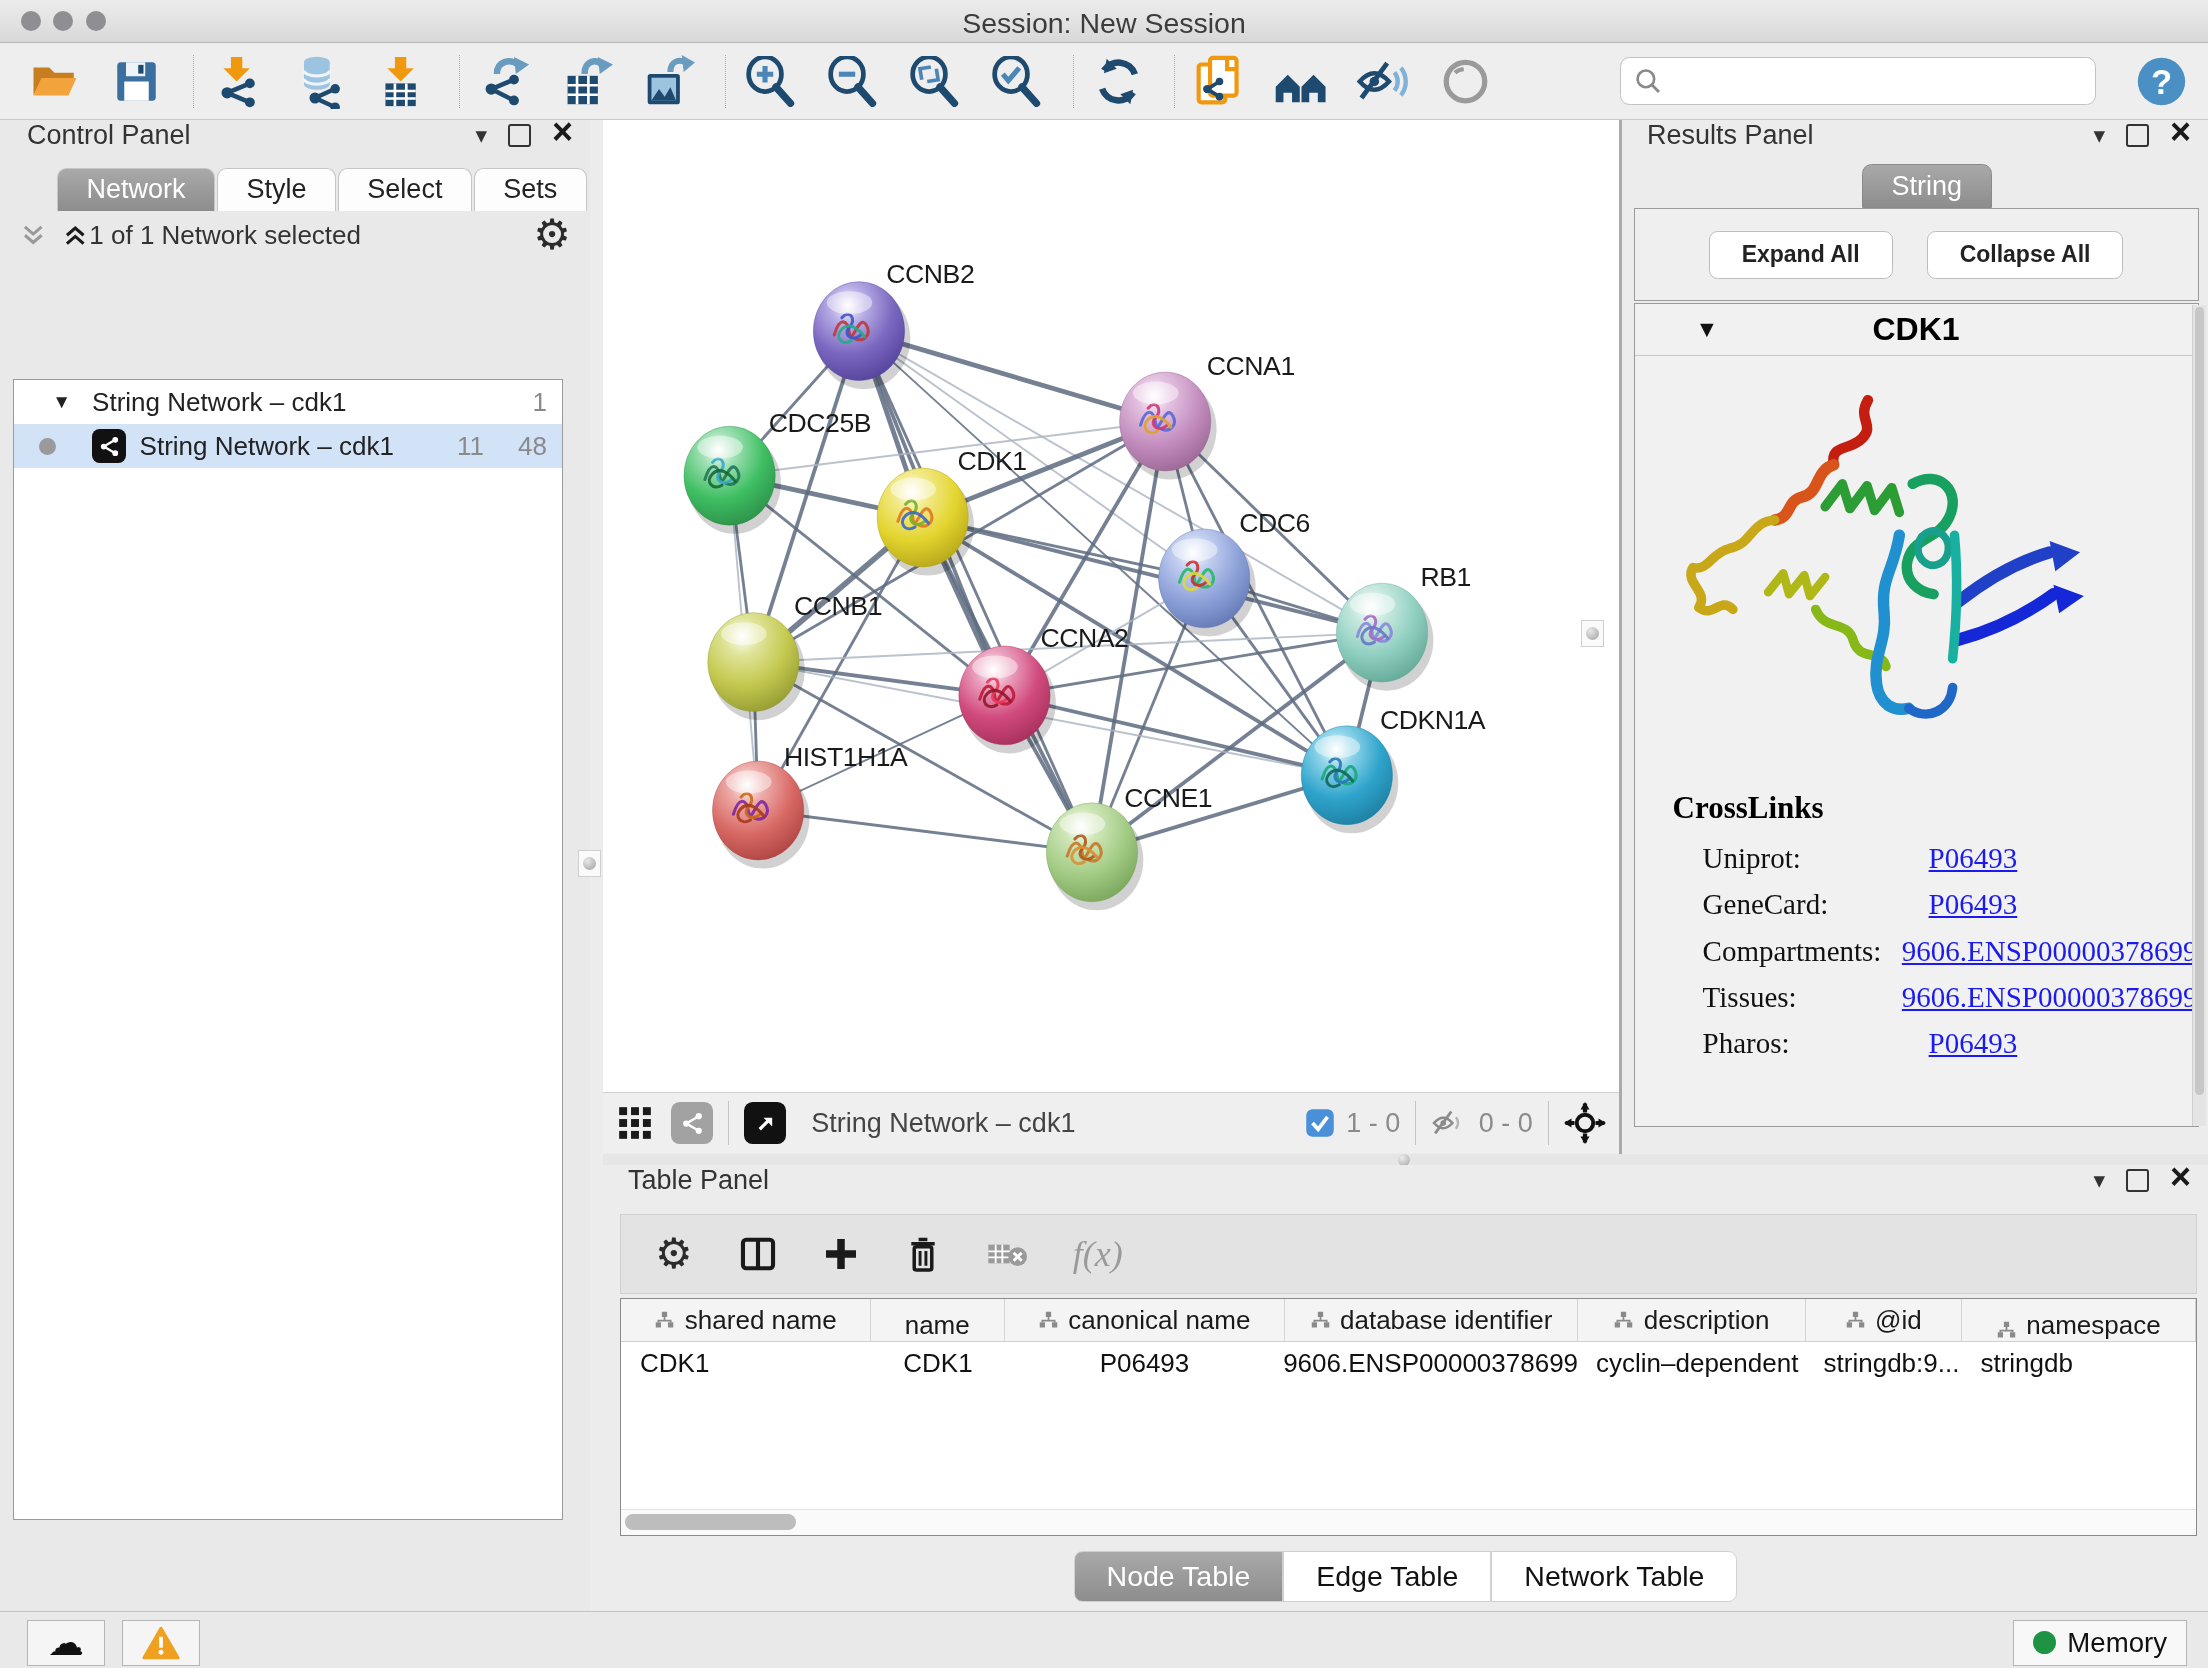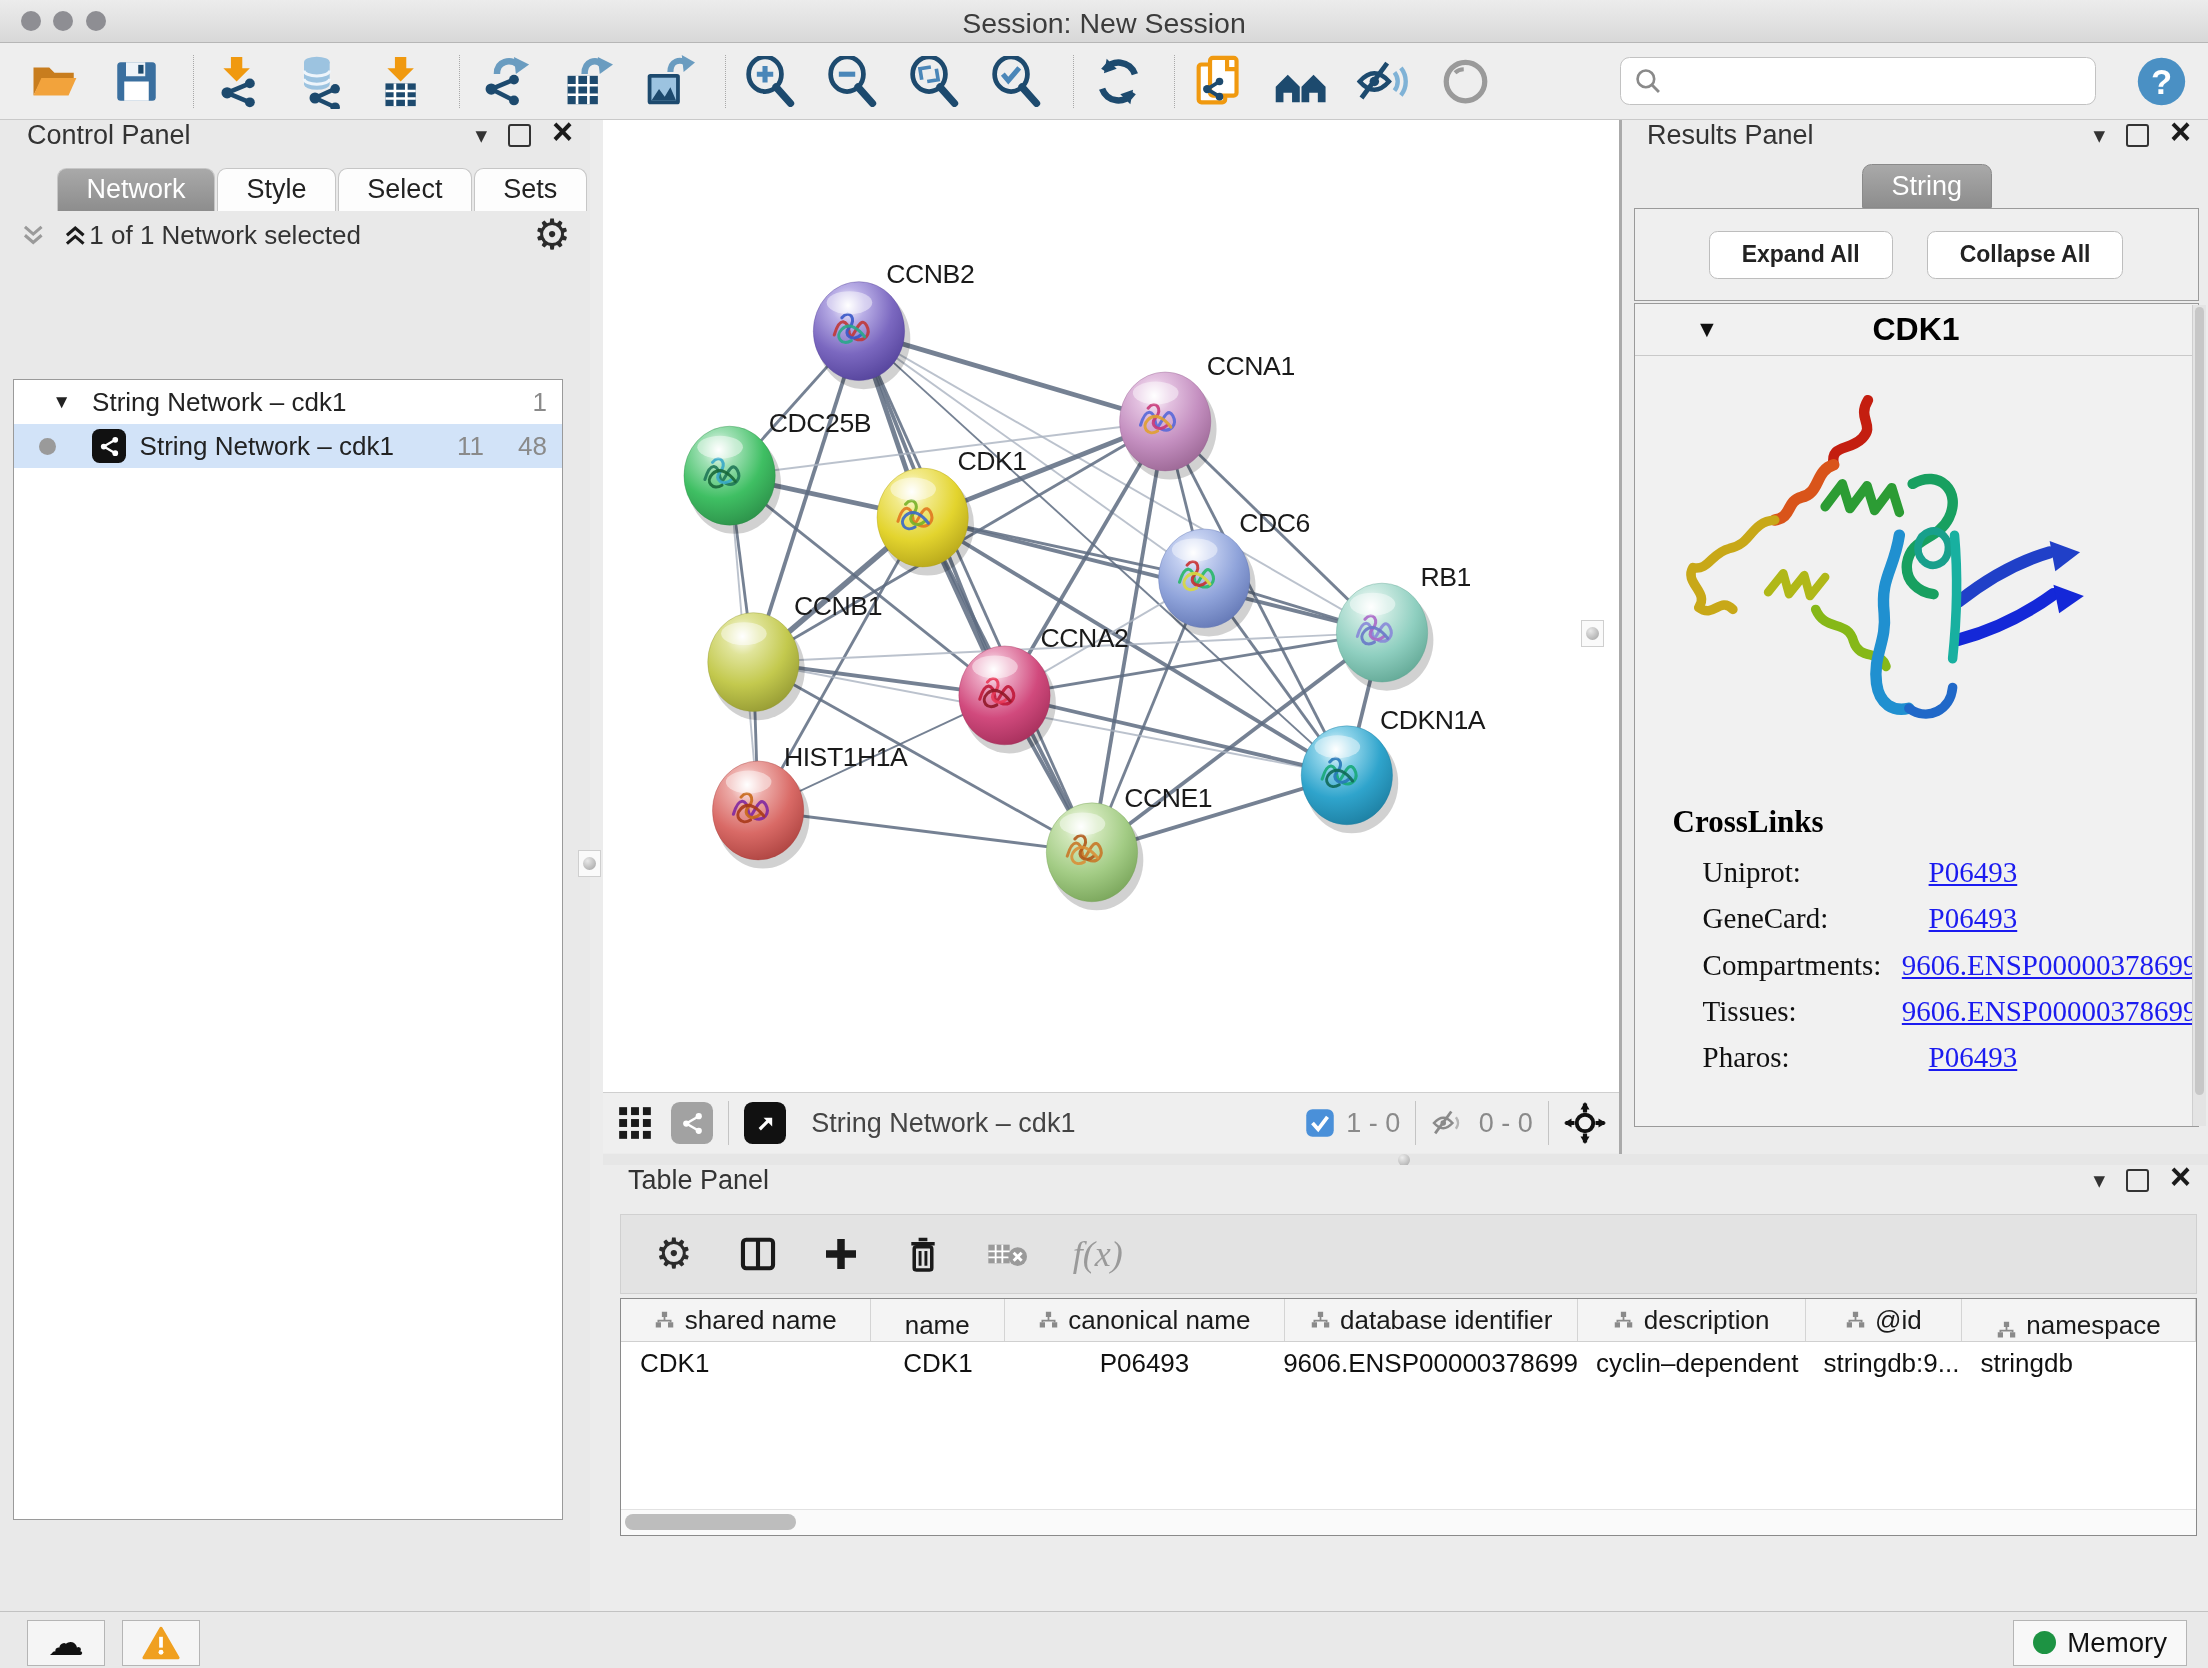--- a/index.html
+++ b/index.html
@@ -57,21 +57,21 @@
     font-size:27px;color:#fff;background:linear-gradient(#a9a9a9,#8d8d8d);border:1px solid #8a8a8a;border-radius:9.5px 9.5px 0 0;}
   .rp-box1{position:absolute;left:7.6px;right:9.5px;top:88px;height:91px;border:1.9px solid #9a9a9a;background:#efefef;
     display:flex;align-items:center;justify-content:center;gap:34px;}
   .rp-btn{height:46px;padding:0 32px;background:#ffffff;border:1.9px solid #bdbdbd;border-radius:8.6px;
     font-size:23px;display:flex;align-items:center;color:#222;font-weight:bold;}
   .rp-box2{position:absolute;left:7.6px;right:9.5px;top:183px;bottom:27px;border:1.9px solid #9a9a9a;background:#f1f1f1;overflow:hidden;}
   .gene-row{height:51px;border-bottom:1.9px solid #c9c9c9;display:flex;align-items:center;position:relative;background:#f1f1f1;}
   .gene-row .gtri{position:absolute;left:61px;font-size:23px;color:#111;}
   .gene-row .gname{flex:1;text-align:center;font-weight:bold;font-size:32px;color:#000;}
   .gene-desc{padding:11.4px 0 9.5px 36px;font-size:28.5px;color:#1a1a1a;border-bottom:1px solid #d8d8d8;}
-  .xlinks{font-family:"Liberation Serif","DejaVu Serif",serif;margin-top:31px;}
+  .xlinks{font-family:"Liberation Serif","DejaVu Serif",serif;margin-top:17px;}
   .xl-head{font-size:31px;font-weight:bold;color:#000;padding-left:38px;margin-bottom:9.5px;}
   .xl-row{display:flex;font-size:29px;padding:6.7px 0 6.7px 68px;}
   .xl-label{width:226px;color:#111;}
   .xl-link{color:#1b1bf0;text-decoration:underline;}
   .rp-scroll{position:absolute;right:1.9px;top:185px;bottom:28.5px;width:13.3px;background:#e4e4e4;border-left:1px solid #cfcfcf;}
   .rp-scroll .thumb{margin:1.9px auto;width:9.5px;height:96%;border-radius:4.8px;background:#c7c7c7;}
   
   #table-panel{position:absolute;left:603px;top:1165px;width:1605px;height:446px;background:#ececec;}
   .tp-toolbar{position:absolute;left:17px;right:11.4px;top:49px;height:80px;background:#e3e3e3;
     border:1px solid #d0d0d0;display:flex;align-items:center;padding-left:34px;gap:46px;box-sizing:border-box;}
@@ -764,20 +764,25 @@
             <div class="td" style="width: 310px; justify-content: center;">9606.ENSP00000378699</div>
             <div class="td" style="width: 240px; justify-content: flex-start; padding-left: 19px;">cyclin–dependent ...</div>
             <div class="td" style="width: 165px; justify-content: flex-start; padding-left: 19px;">stringdb:9...</div>
             <div class="td" style="width: 247px; justify-content: flex-start; padding-left: 19px;">stringdb</div>
           </div>
         </div>
       <div class="hscroll">
           <div class="thumb"></div>
         </div>
     </div>
+    <div class="tp-tabs">
+      <div class="tp-tab sel">Node Table</div>
+      <div class="tp-tab">Edge Table</div>
+      <div class="tp-tab">Network Table</div>
+    </div>
   </div>
 
   <div id="statusbar">
     <div class="sb-btn" style="left:27px">
       <span class="cloud-glyph">☁</span>
     </div>
     <div class="sb-btn" style="left:122px">
       <svg width="38" height="34" viewBox="0 0 24 22">
         <polygon points="12,1.5 23,20.5 1,20.5" fill="#f0a020" stroke="#f0a020" stroke-width="2" stroke-linejoin="round"></polygon>
         <rect x="10.8" y="7" width="2.4" height="7" fill="#fff"></rect>

